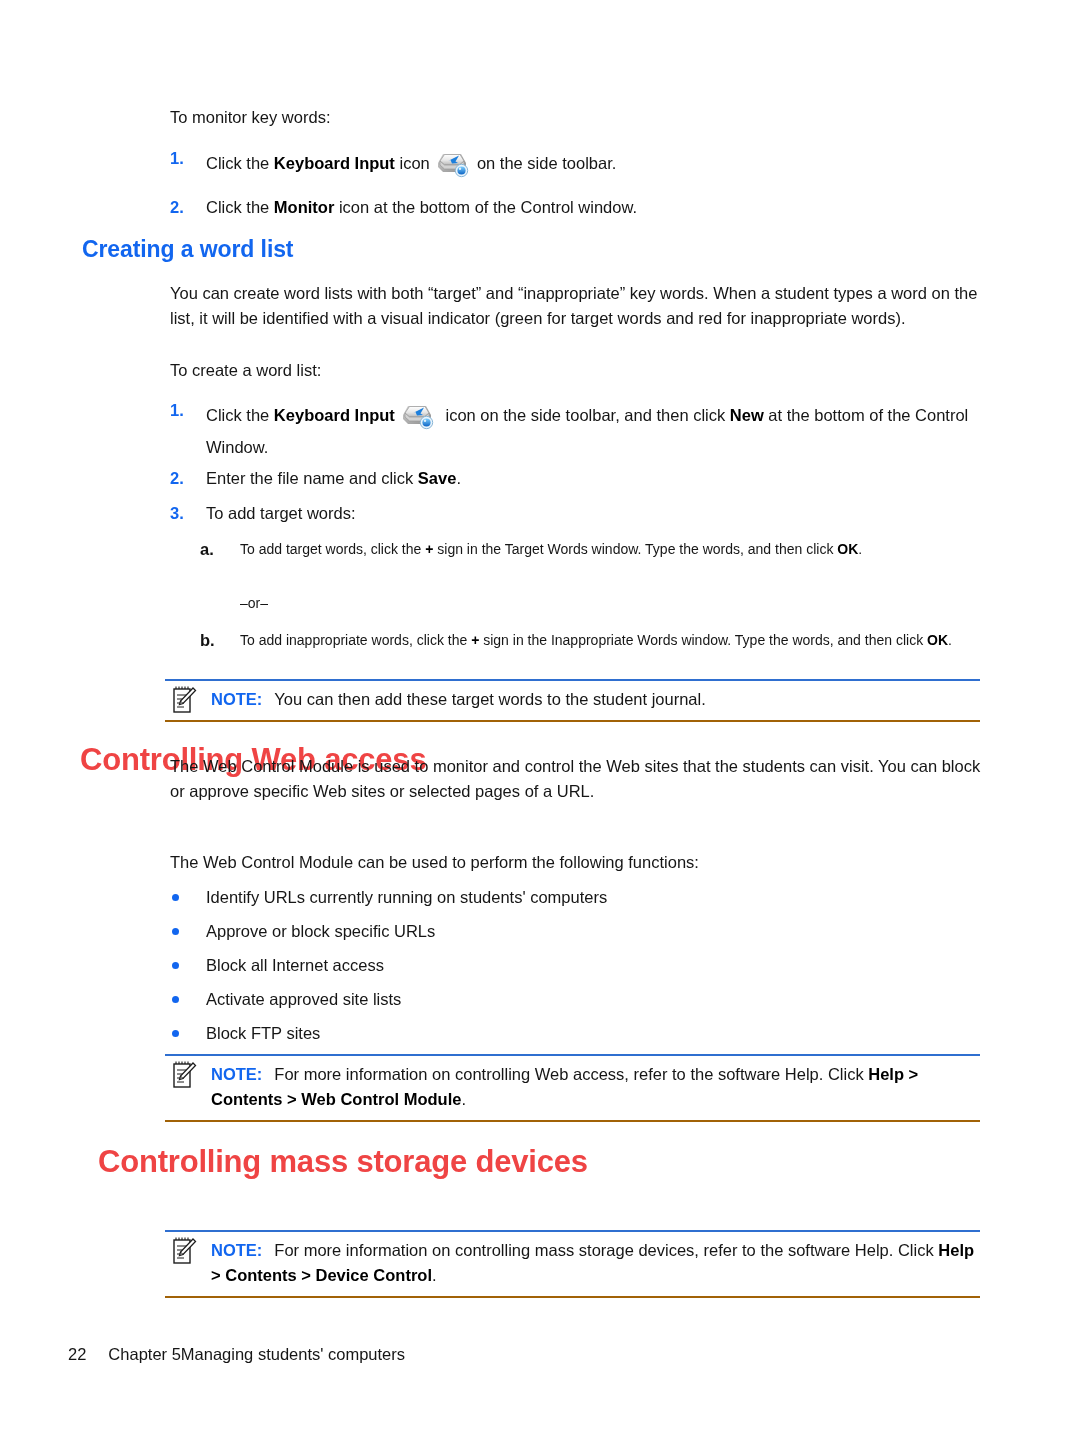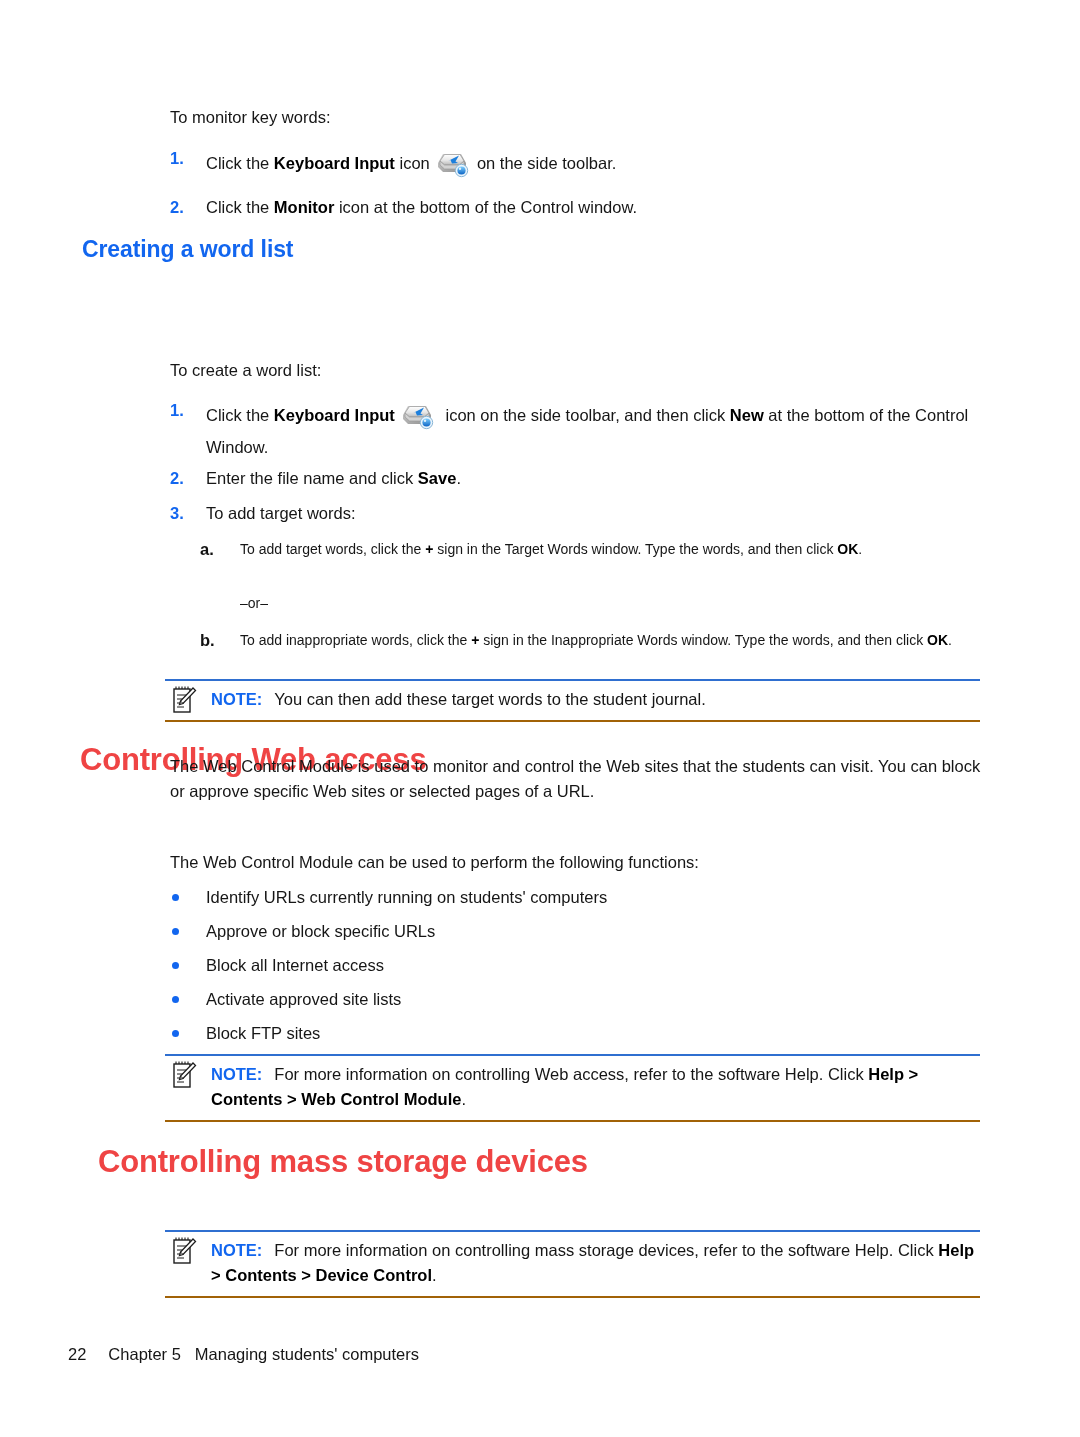--- a/index.html
+++ b/index.html
@@ -169,21 +169,21 @@
   
   .footer {
     position: absolute;
     left: 68px;
     top: 1345px;
     font-size: 16.5px;
     color: #161616;
     white-space: nowrap;
   }
   .footer .pg { margin-right: 22px; }
-  .footer .ch { margin-right: 14px; }
+  .footer .ch { }
 </style>
 </head>
 <body>
 
 <div class="page">
 
   <div class="para" style="top:105px;">
     <span>To monitor key words:</span>
   </div>
 
@@ -224,20 +224,21 @@
 
   <div class="ol-item" style="top:195px;">
     <span class="ol-num">2.</span>
     <div class="ol-body tight">
       <span>Click the </span><b>Monitor</b><span> icon at the bottom of the Control window.</span>
     </div>
   </div>
 
   <h2 class="h2" style="top:236px; margin:0;">Creating a word list</h2>
 
+  <div class="para" style="top:281px;">You can create word lists with both “target” and “inappropriate” key words. When a student types a word on the list, it will be identified with a visual indicator (green for target words and red for inappropriate words).</div>
 
   <div class="para" style="top:358px;">To create a word list:</div>
 
   <div class="ol-item" style="top:398px;">
     <span class="ol-num">1.</span>
     <div class="ol-body">
       <span>Click the </span><b>Keyboard Input</b><span class="kb-icon" style="margin:0 4px;">
         <svg width="38" height="34" viewBox="0 0 38 34" xmlns="http://www.w3.org/2000/svg">
           <defs>
             <linearGradient id="kbg1b" x1="0" y1="0" x2="0" y2="1">

